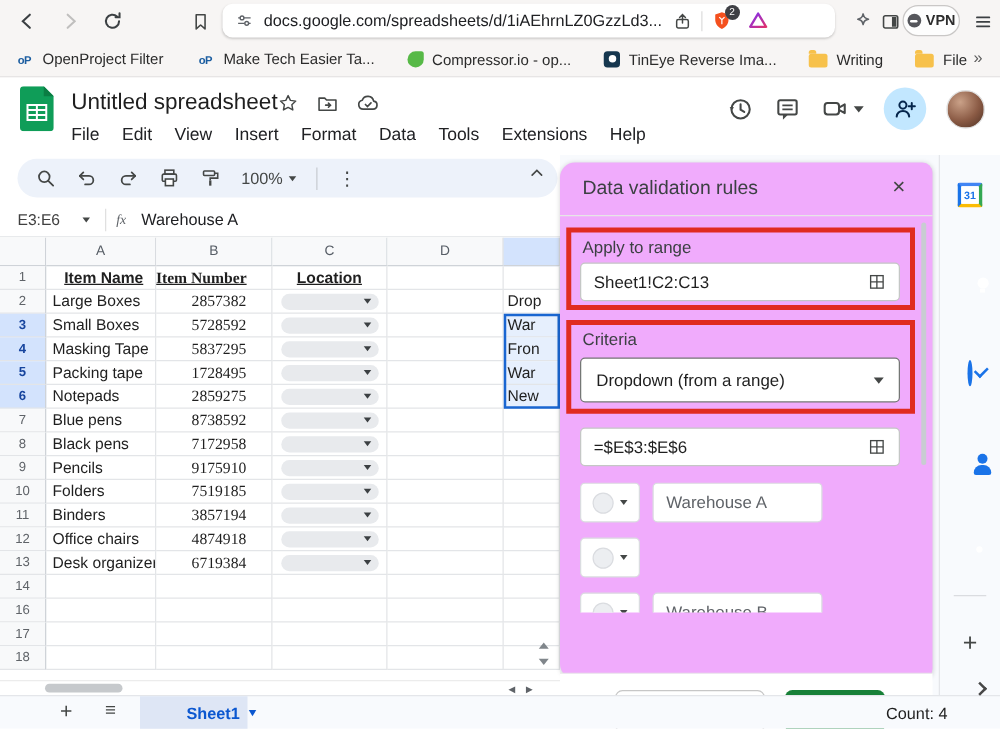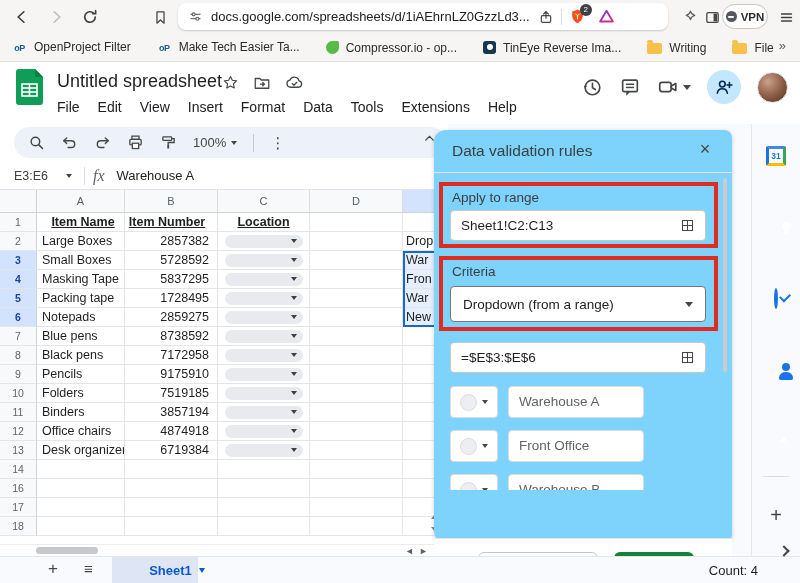--- a/index.html
+++ b/index.html
@@ -50,36 +50,36 @@
   .tb-sep { width:1px; height:18px; background:#c7cbd1; }
   .tb-dots { font-size:15px; color:#444746; letter-spacing:1px; }
   .tb-collapse { position:absolute; right:12px; top:8px; }
   .caret-dn { width:0; height:0; border-left:4px solid transparent; border-right:4px solid transparent; border-top:5px solid #444746; display:inline-block; }
 
   
   .fbar { position:absolute; left:0; top:162px; width:448px; height:28px; background:#fff; border-bottom:1px solid #e1e3e6; display:flex; align-items:center; }
   .name-box { width:66px; padding-left:14px; font-size:12.5px; color:#404040; }
   .fbar-caret { margin-left:0; }
   .fbar-sep { width:1px; height:18px; background:#e0e0e0; margin:0 8px 0 12px; }
-  .fx { font-family:"Liberation Serif", serif; font-style:italic; font-size:16px; color:#5f6368; margin-right:12px; }
+  .fx { font-family:"Liberation Serif", serif; font-style:italic; font-size:11px; color:#5f6368; margin-right:12px; }
   .fbar-value { font-size:13px; color:#202124; }
 
   
   .grid { position:absolute; left:0; top:190px; width:448px; height:366px; background:#fff; overflow:hidden; }
   .col-hdrs { display:flex; height:23px; }
   .corner { width:37px; height:23px; background:#f8f9fa; border-right:1px solid #cfd3d8; border-bottom:1px solid #cfd3d8; }
   .col-hdr { height:23px; background:#f8f9fa; border-right:1px solid #d9dce0; border-bottom:1px solid #cfd3d8; font-size:11px; color:#575e66; display:flex; align-items:center; justify-content:center; }
   .col-a { width:88px; } .col-b { width:93px; } .col-c { width:92px; } .col-d { width:93px; }
   .col-e { width:45px; background:#d3e3fd; }
   .g-row { display:flex; height:19px; }
   .g-rowhdr { width:37px; background:#f8f9fa; border-right:1px solid #cfd3d8; border-bottom:1px solid #e3e5e8; font-size:10.5px; color:#5f6368; display:flex; align-items:center; justify-content:center; }
   .g-rowhdr.sel { background:#d3e3fd; color:#17459e; font-weight:700; }
   .g-cell { border-right:1px solid #e3e5e8; border-bottom:1px solid #e3e5e8; font-size:12.5px; color:#1f1f1f; white-space:nowrap; overflow:hidden; display:flex; align-items:center; }
   .ca { width:88px; padding-left:5px; }
-  .cb { width:93px; justify-content:flex-end; padding-right:8px; }
+  .cb { width:93px; justify-content:flex-end; padding-right:20px;font-family:Liberation Serif, serif; }
   .cc { width:92px; justify-content:center; }
   .cd { width:93px; }
   .ce { width:45px; padding-left:3px; }
   .ce.sel { background:#e6effd; }
   .hdr-cell { font-weight:700; justify-content:center; text-decoration:underline; }
   .pill { width:78px; height:13px; background:#e8eaed; border-radius:7px; position:relative; }
   .pill .caret-dn { position:absolute; right:6px; top:4px; border-left-width:3.5px; border-right-width:3.5px; border-top-width:4.5px; border-top-color:#3c4043; }
   .sel-overlay { position:absolute; left:403px; top:61px; width:45px; height:76px; border:2px solid #1a66d1; pointer-events:none; }
   .vscroll-arrows { position:absolute; left:429px; top:322px; width:14px; height:30px; }
   .tri-up { width:0; height:0; border-left:4px solid transparent; border-right:4px solid transparent; border-bottom:5px solid #80868b; position:absolute; top:2px; left:2px; }
@@ -101,21 +101,21 @@
   .gi-tasks::after { content:""; position:absolute; left:4px; top:3px; width:8px; height:5px; border-left:2.5px solid #1a73e8; border-bottom:2.5px solid #1a73e8; transform:rotate(-45deg); }
   .gi-contacts { width:20px; height:20px; position:relative; }
   .gi-contacts::before { content:""; position:absolute; left:6px; top:1px; width:8px; height:8px; border-radius:50%; background:#1a73e8; }
   .gi-contacts::after { content:""; position:absolute; left:3px; top:10px; width:14px; height:8px; border-radius:7px 7px 2px 2px; background:#1a73e8; }
   .gi-maps { width:14px; height:14px; border-radius:50% 50% 50% 0; transform:rotate(-45deg); background:conic-gradient(#4285f4 0 25%, #34a853 25% 50%, #fbbc04 50% 75%, #ea4335 75% 100%); position:relative; }
   .gi-maps::after { content:""; position:absolute; left:4.5px; top:4.5px; width:5px; height:5px; border-radius:50%; background:#fff; }
   .strip-sep { position:absolute; left:50%; transform:translateX(-50%); width:26px; height:1px; background:#dadce0; }
   .gi-plus { font-size:20px; color:#444746; }
 
   
-  .panel { position:absolute; left:434px; top:130px; width:298px; height:413px; background:#7dd3fc; border-radius:12px 8px 8px 12px; box-shadow:0 1px 4px rgba(0,0,0,.18); }
+  .panel { position:absolute; left:448px; top:130px; width:298px; height:413px; background:#f0abfc; border-radius:12px 8px 8px 12px; box-shadow:0 1px 4px rgba(0,0,0,.18); }
   .panel-title { position:absolute; left:18px; top:12px; font-size:15.5px; color:#3c4043; }
   .panel-close { position:absolute; right:16px; top:9px; font-size:18px; color:#444746; width:22px; text-align:center; }
   .panel-divider { position:absolute; left:0; top:42px; width:100%; height:1px; background:#e6e6e6; }
   .pscroll { position:absolute; right:5px; top:48px; width:4px; height:194px; background:#c8ccd2; border-radius:2px; }
   .red-box { position:absolute; left:5px; width:279px; border:4px solid #e02b20; }
   .red-1 { top:52px; height:66px; }
   .red-2 { top:126px; height:75px; }
   .p-label { position:absolute; left:18px; font-size:13.5px; color:#3c4043; }
   .p-input { position:absolute; left:16px; width:256px; height:31px; border:1px solid #c4c7c5; border-radius:4px; background:#fff; display:flex; align-items:center; padding:0 10px; font-size:13.5px; color:#1f1f1f; }
   .p-input .grid-ico { margin-left:auto; }
@@ -722,21 +722,20 @@
             <span class="caret-dn"></span>
           </span>
           <span class="opt-field">Warehouse A</span>
         </div>
 
         <div class="opt-row">
           <span class="swatch-btn">
             <span class="swatch-circle"></span>
             <span class="caret-dn"></span>
           </span>
-          <span class="opt-field">Front Office</span>
         </div>
 
         <div class="opt-row">
           <span class="swatch-btn">
             <span class="swatch-circle"></span>
             <span class="caret-dn"></span>
           </span>
           <span class="opt-field">Warehouse B</span>
         </div>
 

